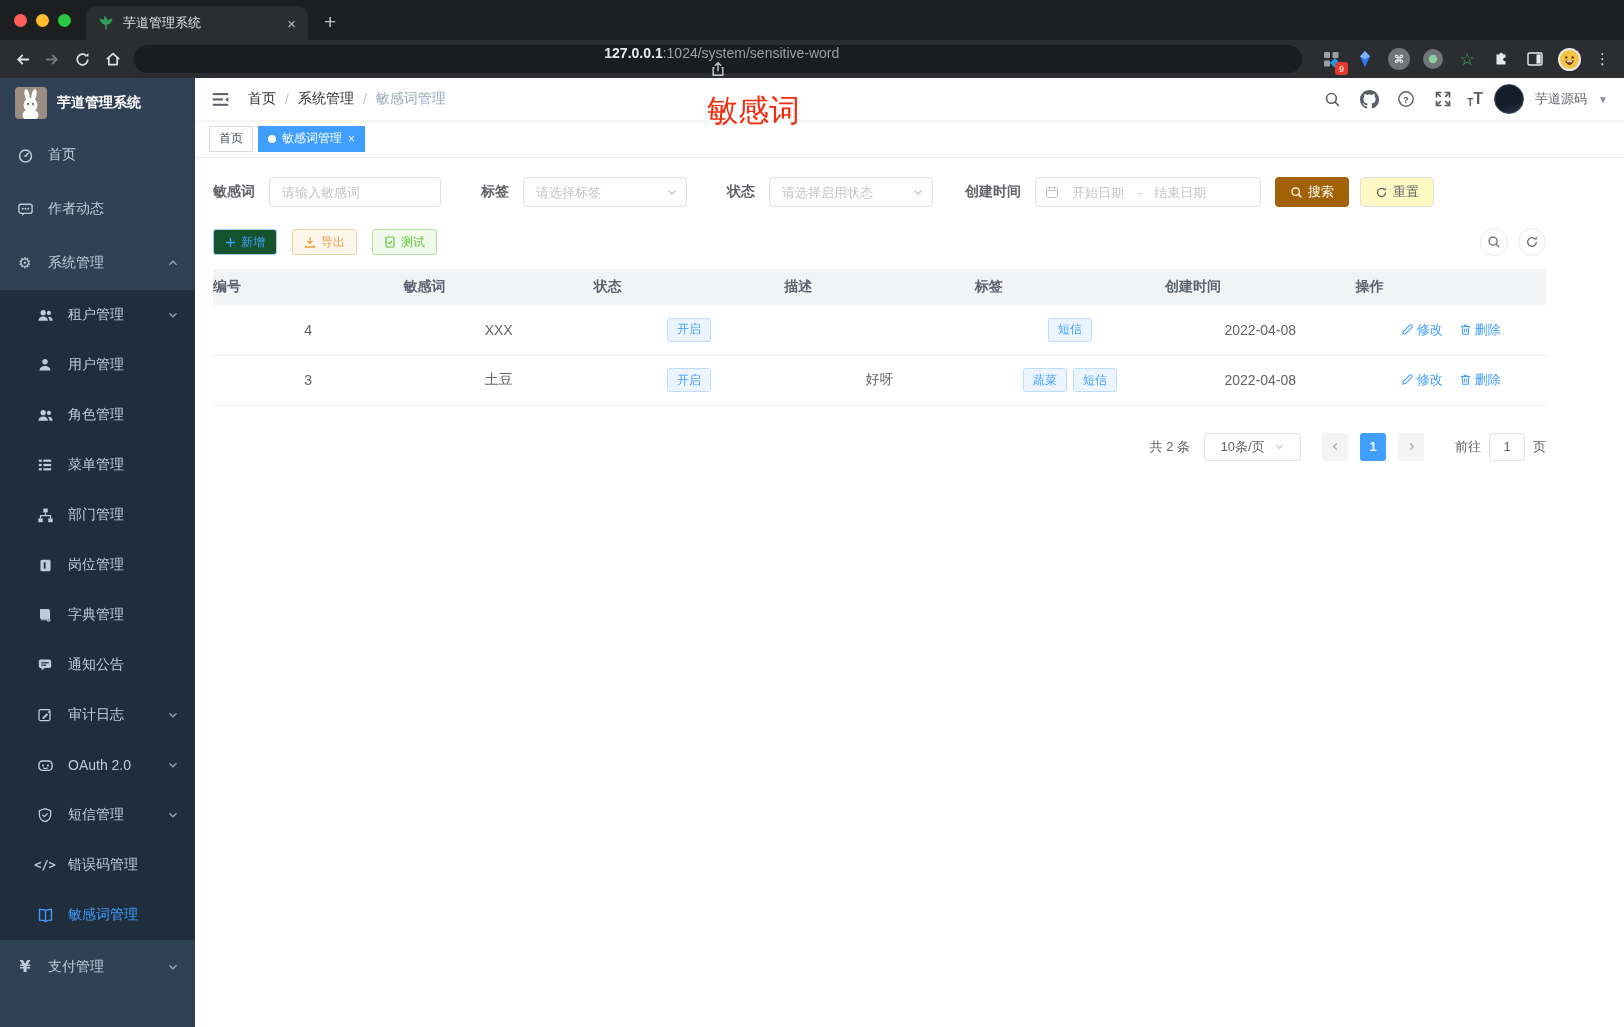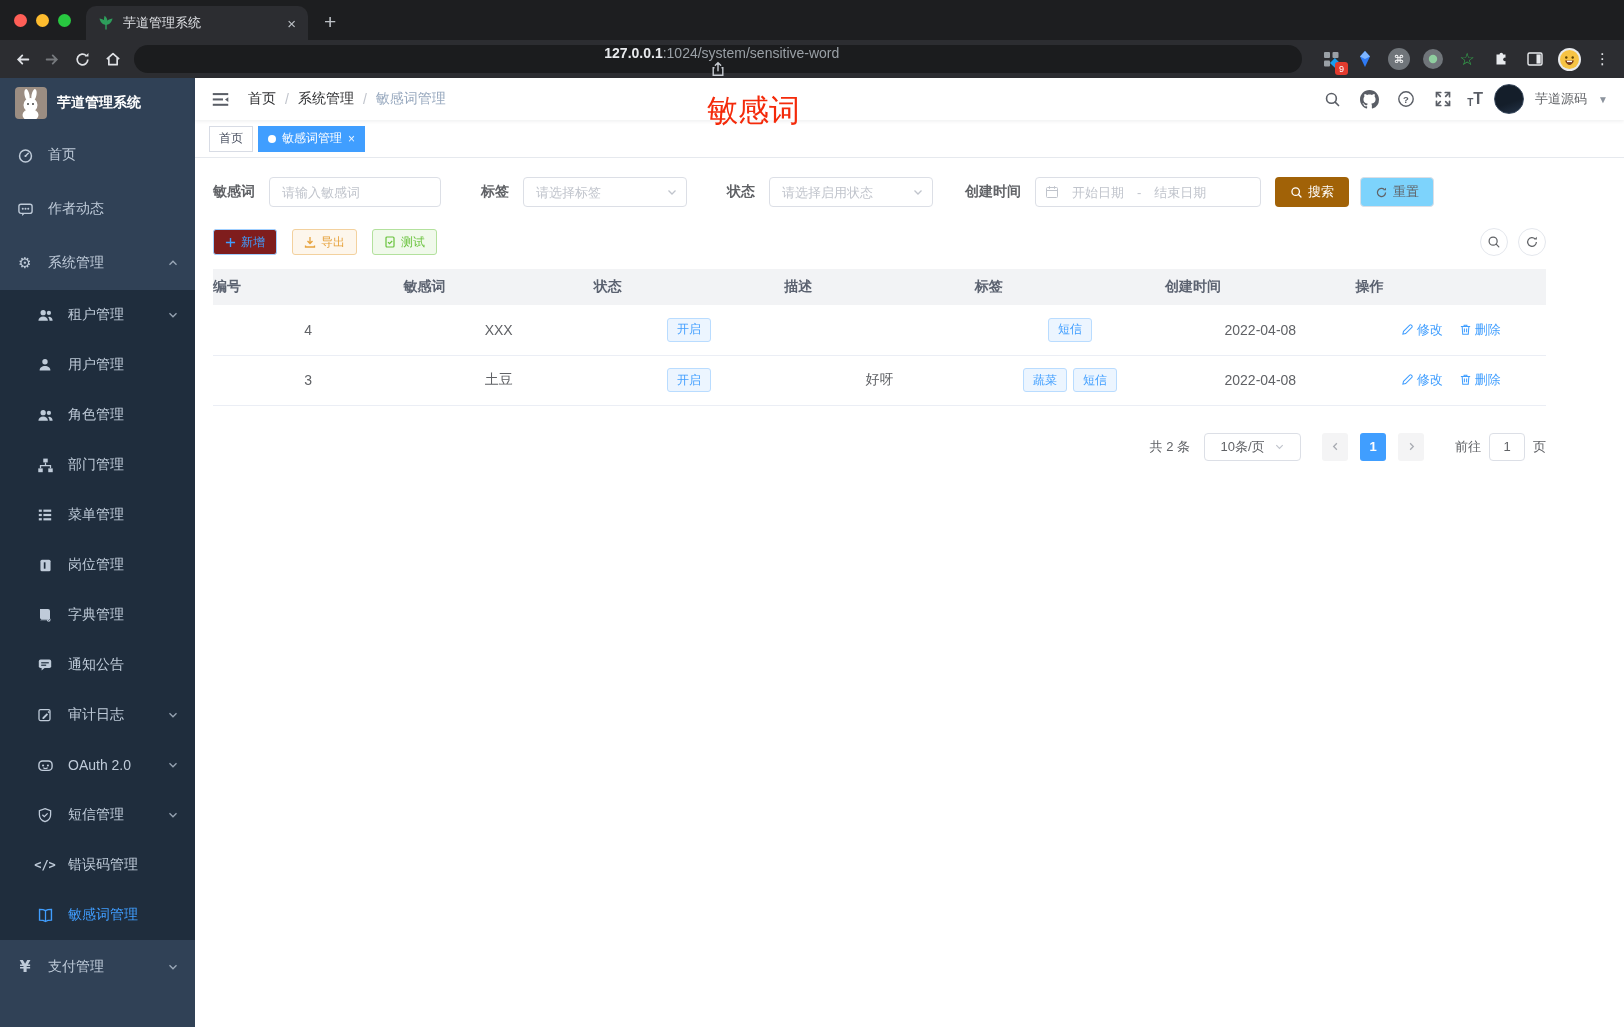--- a/index.html
+++ b/index.html
@@ -82,27 +82,27 @@
   .el-input::placeholder { color:#c0c4cc; }
   .sel-wrap { position:relative; display:flex; align-items:center; }
   .sel-caret { position:absolute; right:9px; color:#c0c4cc; pointer-events:none; }
   .date-range { width:226px; height:30px; border:1px solid #dcdfe6; border-radius:4px; display:flex; align-items:center; padding:0 9px; gap:7px; background:#fff; }
   .date-range input { border:none; outline:none; width:64px; font-size:13px; color:#606266; text-align:center; font-family:inherit; }
   .date-range input::placeholder { color:#c0c4cc; }
   .range-sep { color:#c0c4cc; font-size:13px; }
   .cal-ic { color:#c0c4cc; display:flex; }
 
   .btn { height:30px; border-radius:4px; padding:0 14px; font-size:13px; display:inline-flex; align-items:center; gap:5px;
-         border:1px solid transparent; cursor:pointer; background:#7dd3fc; font-family:inherit; }
+         border:1px solid transparent; cursor:pointer; background:#fef9c3; font-family:inherit; }
   .btn-search { background:#a16207; color:#fff; margin-right:11px; }
   .btn-reset { border-color:#dcdfe6; color:#606266; }
 
   .ops-row { margin-top:21px; display:flex; align-items:center; }
   .btn-sm { height:26px; padding:0 11px; font-size:12px; border-radius:3px; margin-right:15px; }
-  .btn-add { background:#7f1d1d; border-color:#a0cfff; color:#409eff; }
+  .btn-add { background:#14532d; border-color:#a0cfff; color:#409eff; }
   .btn-export { background:#fdf6ec; border-color:#f3d19e; color:#e6a23c; }
   .btn-test { background:#f0f9eb; border-color:#b3e19d; color:#67c23a; }
   .mini-circles { margin-left:auto; display:flex; gap:10px; }
   .circle-btn { width:28px; height:28px; border-radius:50%; border:1px solid #e4e7ed; background:#fff; color:#606266;
                 display:flex; align-items:center; justify-content:center; cursor:pointer; }
 
   table.grid { margin-top:13px; width:100%; border-collapse:collapse; table-layout:fixed; font-size:14px; color:#606266; }
   .grid th { background:#f2f3f5; height:36px; font-weight:600; color:#5b6270; text-align:left; }
   .grid td { height:50px; border-bottom:1px solid #ebeef5; text-align:center; }
   .el-tag { display:inline-flex; align-items:center; height:24px; padding:0 9px; background:#ecf5ff; border:1px solid #b9dcff;
@@ -317,41 +317,41 @@
               <circle cx="5.8" cy="5.3" r="2.5"></circle>
               <path d="M1.3 13c0-2.6 2-4.1 4.5-4.1s4.5 1.5 4.5 4.1z"></path>
               <circle cx="11.2" cy="5.6" r="2"></circle>
               <path d="M11.6 9.1c2 .3 3.1 1.7 3.1 3.9h-2.9c0-1.6-.5-2.9-1.4-3.7z"></path>
             </svg>
           </span>
           <span class="menu-label">角色管理</span>
         </div>
         <div class="menu-item sub">
           <span class="menu-icon">
-            <svg width="17" height="17" viewBox="0 0 16 16">
-              <rect x="5.9" y="1.5" width="4.2" height="3.6" fill="currentColor"></rect>
-              <rect x="1.2" y="10.7" width="4.2" height="3.6" fill="currentColor"></rect>
-              <rect x="10.6" y="10.7" width="4.2" height="3.6" fill="currentColor"></rect>
-              <path d="M8 5.1v3M3.3 10.7V8.1h9.4v2.6" stroke="currentColor" stroke-width="1.2" fill="none"></path>
-            </svg>
-          </span>
-          <span class="menu-label">部门管理</span>
-        </div>
-        <div class="menu-item sub">
-          <span class="menu-icon">
             <svg width="16" height="16" viewBox="0 0 16 16" fill="currentColor">
               <rect x="1.8" y="2.6" width="3" height="2.2"></rect>
               <rect x="6.4" y="2.6" width="7.8" height="2.2"></rect>
               <rect x="1.8" y="6.9" width="3" height="2.2"></rect>
               <rect x="6.4" y="6.9" width="7.8" height="2.2"></rect>
               <rect x="1.8" y="11.2" width="3" height="2.2"></rect>
               <rect x="6.4" y="11.2" width="7.8" height="2.2"></rect>
             </svg>
           </span>
           <span class="menu-label">菜单管理</span>
+        </div>
+        <div class="menu-item sub">
+          <span class="menu-icon">
+            <svg width="17" height="17" viewBox="0 0 16 16">
+              <rect x="5.9" y="1.5" width="4.2" height="3.6" fill="currentColor"></rect>
+              <rect x="1.2" y="10.7" width="4.2" height="3.6" fill="currentColor"></rect>
+              <rect x="10.6" y="10.7" width="4.2" height="3.6" fill="currentColor"></rect>
+              <path d="M8 5.1v3M3.3 10.7V8.1h9.4v2.6" stroke="currentColor" stroke-width="1.2" fill="none"></path>
+            </svg>
+          </span>
+          <span class="menu-label">部门管理</span>
         </div>
         <div class="menu-item sub">
           <span class="menu-icon">
             <svg width="15" height="15" viewBox="0 0 16 16">
               <rect x="2.6" y="1.8" width="10.8" height="12.4" rx="1.6" fill="currentColor"></rect>
               <rect x="6.2" y="4.6" width="1.8" height="6.8" fill="#1f2d3d"></rect>
             </svg>
           </span>
           <span class="menu-label">岗位管理</span>
         </div>

